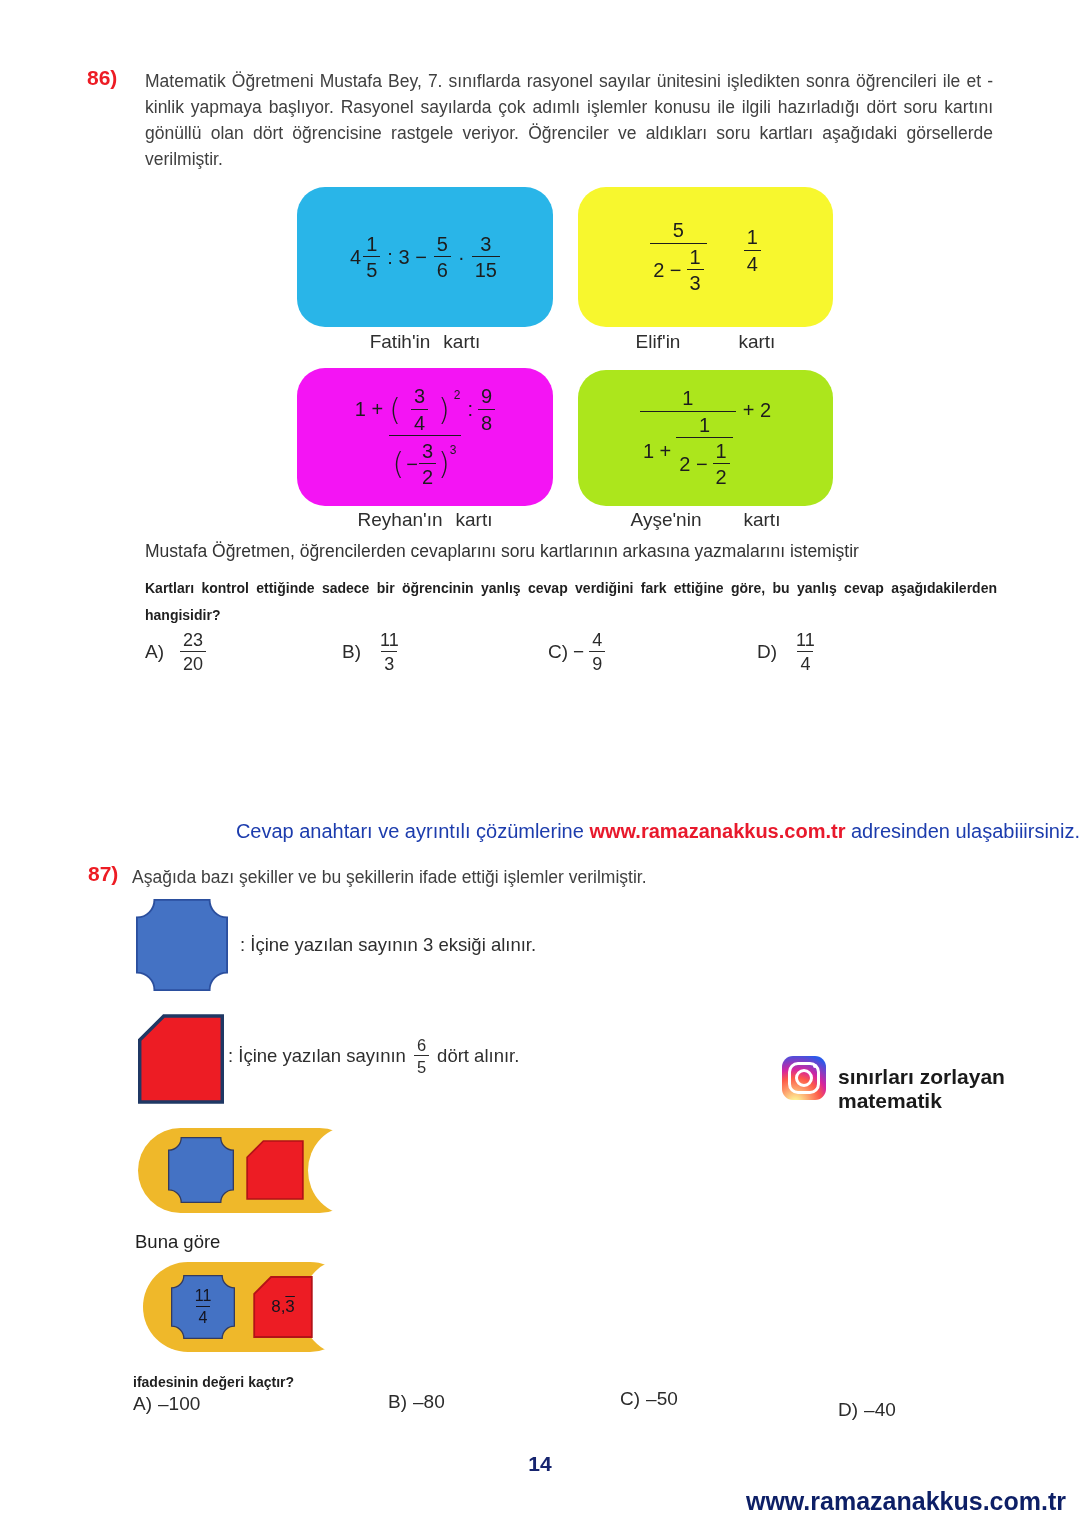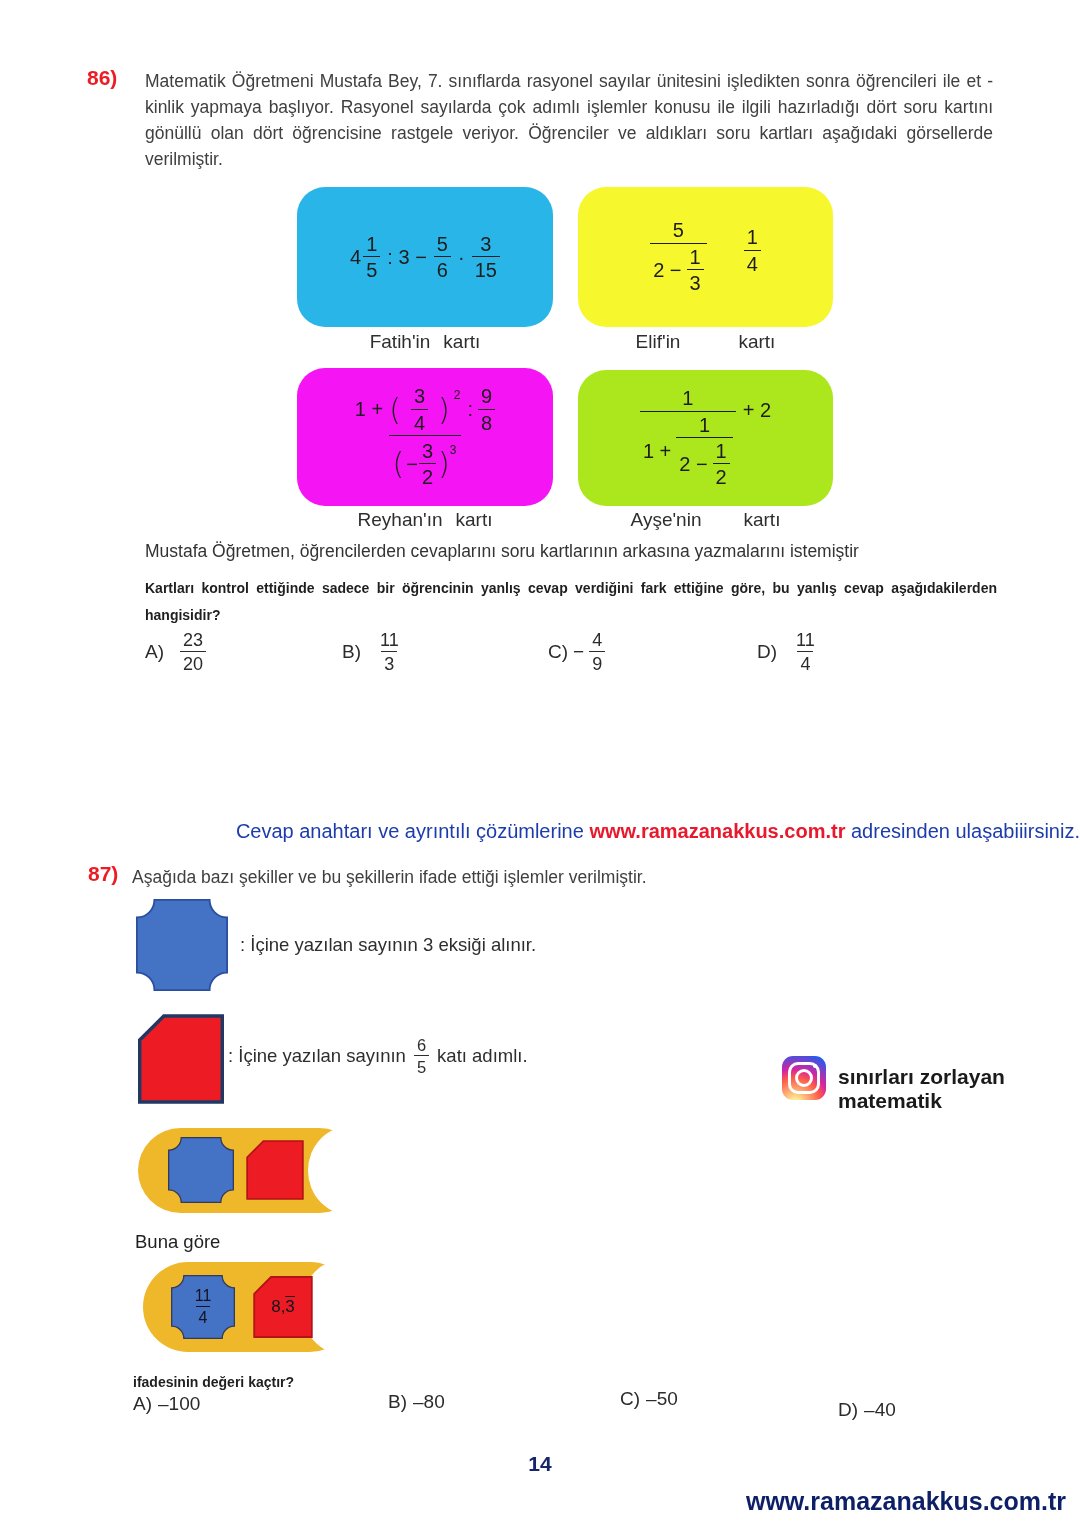--- a/index.html
+++ b/index.html
@@ -239,21 +239,21 @@
 
   <svg class="shape" style="left:138px;top:1013px;" width="86" height="92" viewBox="0 0 100 104">
     <polygon points="30,2 98,2 98,102 2,102 2,30" fill="#ed1c24" stroke="#1f3864" stroke-width="4"></polygon>
   </svg>
   <div class="defrow" style="left:228px;top:1036px;">
     <span>: İçine yazılan sayının</span>
     <span class="frac">
         <span class="fn">6</span>
         <span class="fd">5</span>
       </span>
-    <span>katı adımlı.</span>
+    <span>dört alınır.</span>
   </div>
 
   <div class="ig" style="left:782px;top:1056px;">
       <span class="dot"></span>
     </div>
   <div class="ig-text" style="left:838px;top:1065px;">sınırları zorlayan matematik</div>
 
   <div class="capsule" style="left:138px;top:1128px;width:224px;height:85px;">
     <svg class="shape" style="left:30px;top:8px;z-index:2;" width="66" height="68" viewBox="0 0 100 100">
       <path d="M20 1 L80 1 A19 19 0 0 0 99 20 L99 80 A19 19 0 0 0 80 99 L20 99 A19 19 0 0 0 1 80 L1 20 A19 19 0 0 0 20 1 Z" fill="#4472c4" stroke="#333a5e" stroke-width="2"></path>

